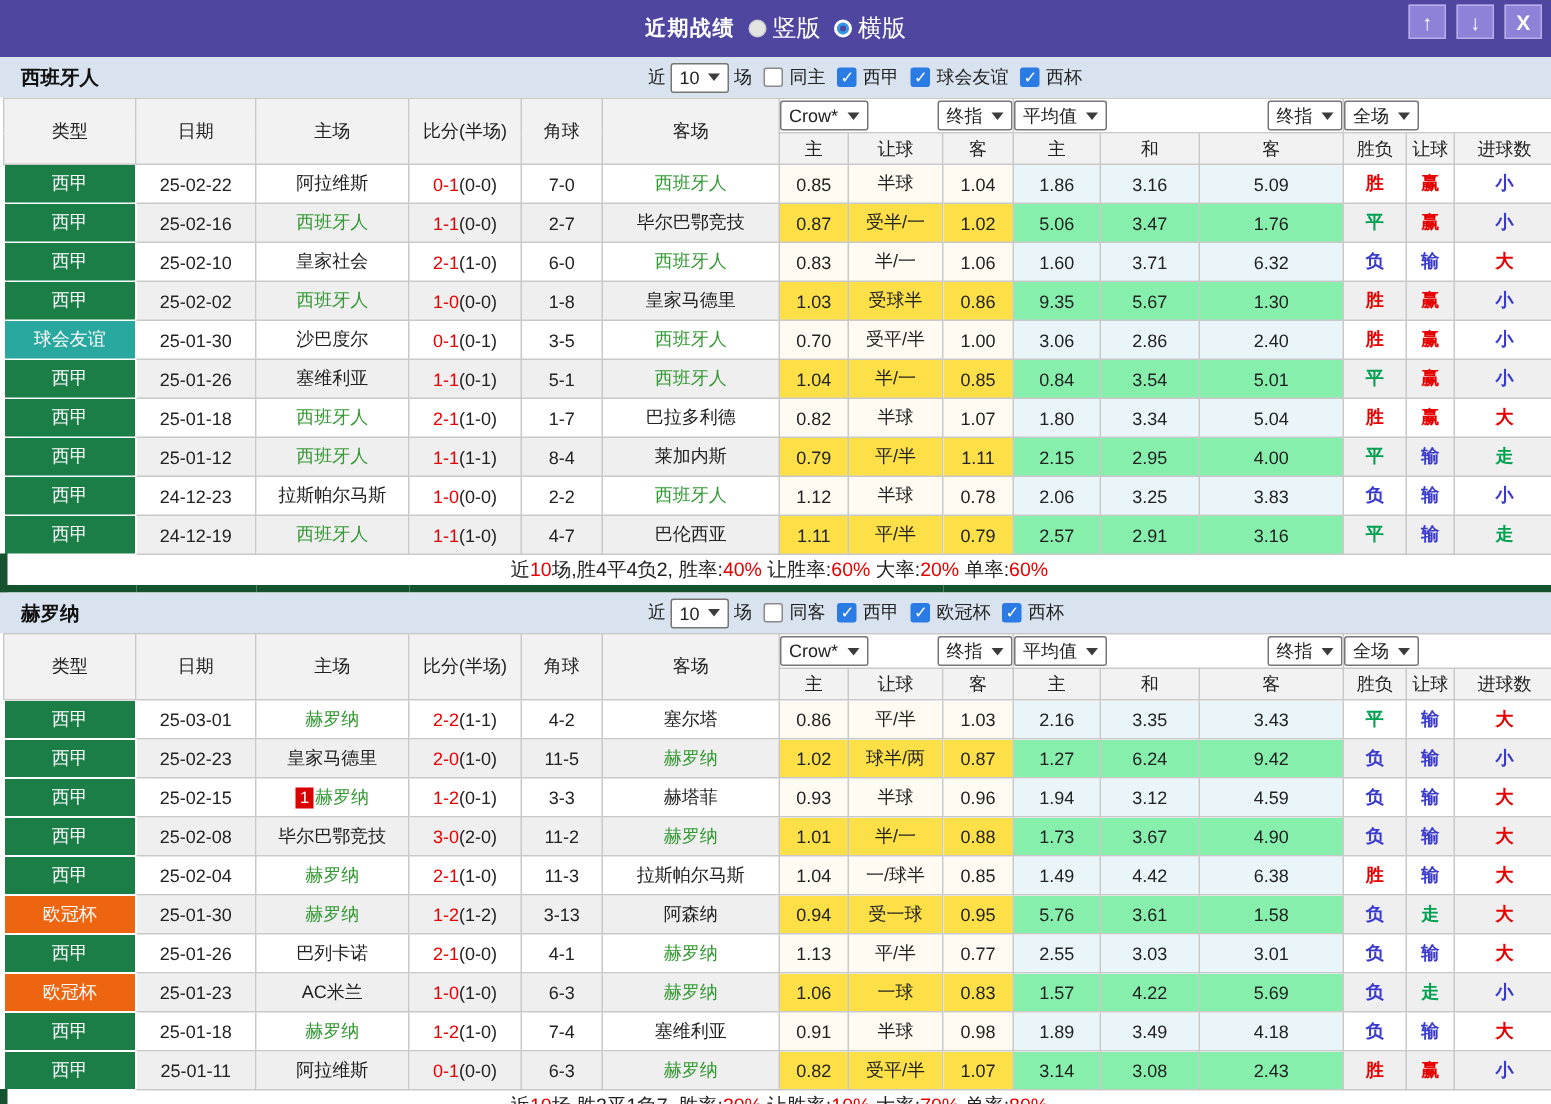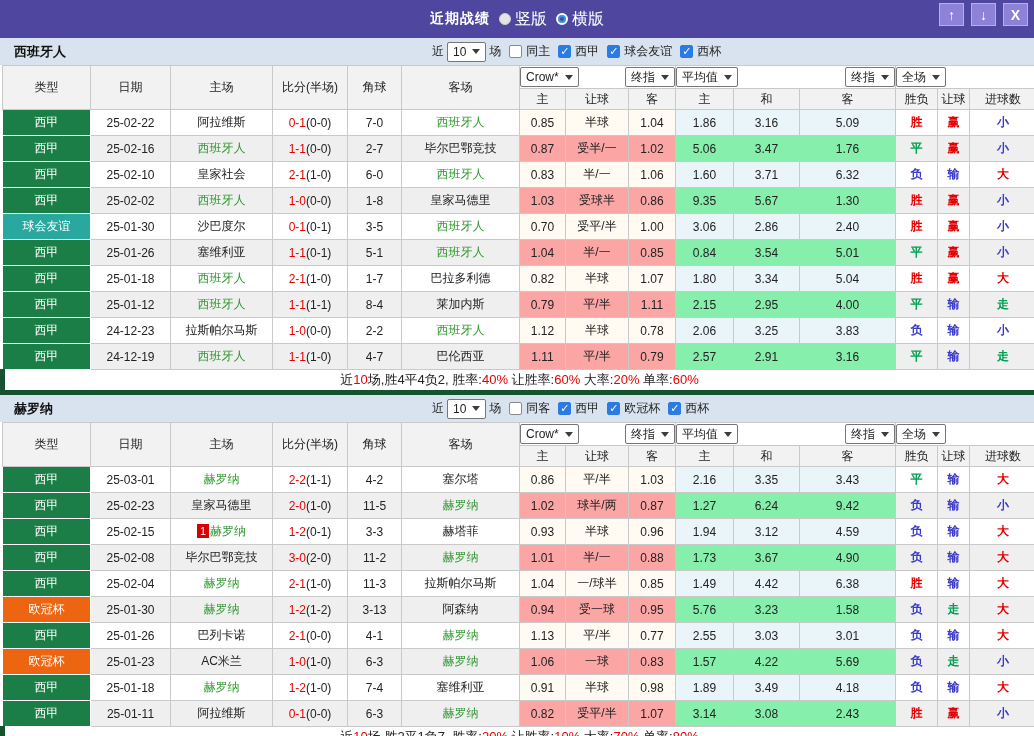--- a/index.html
+++ b/index.html
@@ -47,21 +47,21 @@
   }
   thead th { background: #F2F2F2; color: #222; }
   thead tr.grp-row th { height: 23px; }
   thead tr.lbl-row th { height: 21px; }
   thead th.grp { background: #fff; }
   thead th.span2 { height: 44px; }
   tbody td { height: 26px; }
   tr.even td.plain { background: #EFEFEF; }
   tr.odd  td.plain { background: #FFFFFF; }
   td.crow { background: #FFFBF2; }
-  tr.even td.crow { background: #fca5a5; }
+  tr.even td.crow { background: #fde047; }
   td.avgc { background: #EAF5FA; }
   tr.even td.avgc { background: #86efac; }
   td.type { color: #fff; border: 1px solid #fff; }
   .type-green  { background: #1B7E46; }
   .type-teal   { background: #29A8A0; }
   .type-orange { background: #EE6511; }
   .team-green { color: #339933; }
   .score-red { color: #E60000; }
   .badge { display: inline-block; background: #D90000; color: #fff; padding: 0 3px; margin-right: 1px; font-size: 11px; line-height: 14px; }
   td.resc { font-weight: bold; }
@@ -548,21 +548,21 @@
         <td class="type type-orange">欧冠杯</td>
         <td class="plain">25-01-30</td>
         <td class="plain"><span class="team-green">赫罗纳</span></td>
         <td class="plain"><span class="score-red">1-2</span><span>(1-2)</span></td>
         <td class="plain">3-13</td>
         <td class="plain"><span>阿森纳</span></td>
         <td class="crow">0.94</td>
         <td class="crow">受一球</td>
         <td class="crow">0.95</td>
         <td class="avgc">5.76</td>
-        <td class="avgc">3.23</td>
+        <td class="avgc">3.61</td>
         <td class="avgc">1.58</td>
         <td class="plain resc c-b">负</td>
         <td class="plain resc c-g">走</td>
         <td class="plain resc c-r">大</td>
       </tr>
       <tr class="odd">
         <td class="type type-green">西甲</td>
         <td class="plain">25-01-26</td>
         <td class="plain"><span>巴列卡诺</span></td>
         <td class="plain"><span class="score-red">2-1</span><span>(0-0)</span></td>

